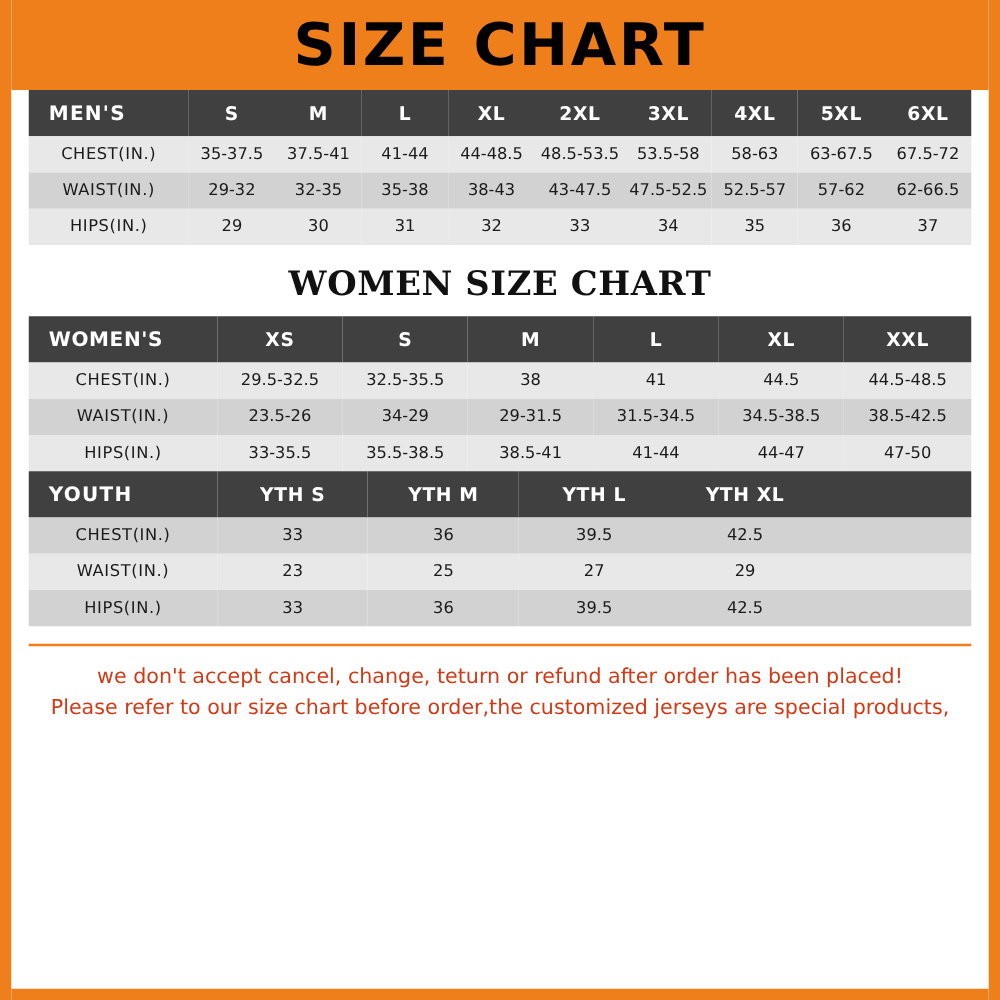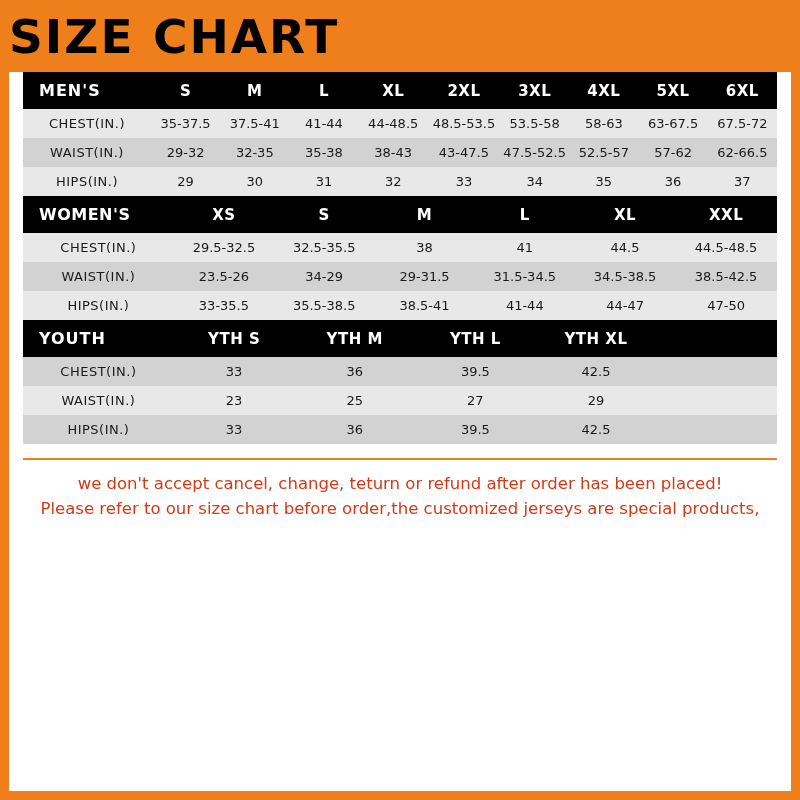--- a/index.html
+++ b/index.html
@@ -15,21 +15,21 @@
     border-left: 9px solid #ef7f1a;
     border-right: 9px solid #ef7f1a;
     position: relative;
     overflow: hidden;
   }
   .banner {
     background: #ef7f1a;
     height: 72px;
     display: flex;
     align-items: center;
-    justify-content: flex-start;
+    justify-content: center;
   }
   .banner-title {
     font-family: "DejaVu Sans", sans-serif;
     font-weight: bold;
     font-size: 47px;
     letter-spacing: 2px;
     color: #000000;
   }
   .content {
     padding: 0 14px;
@@ -48,21 +48,21 @@
     border-collapse: collapse;
     table-layout: fixed;
   }
   th, td {
     text-align: center;
     font-size: 13px;
     color: #1a1a1a;
     font-family: "DejaVu Sans", sans-serif;
   }
   .hdr-row {
-    background: #000000;
+    background: #404040;
   }
   .hdr-row th {
     color: #ffffff;
     font-weight: bold;
     font-size: 15px;
     padding: 9px 2px;
     letter-spacing: 0.5px;
   }
   .hdr-row th.first {
     text-align: left;
@@ -175,20 +175,21 @@
           <td>32</td>
           <td>33</td>
           <td>34</td>
           <td>35</td>
           <td>36</td>
           <td>37</td>
         </tr>
       </tbody>
     </table>
 
+    <div class="section-title">WOMEN SIZE CHART</div>
     <table class="women">
       <colgroup>
         <col style="width:20%">
           <col style="width:13.3%">
           <col style="width:13.3%">
           <col style="width:13.3%">
         <col style="width:13.3%">
           <col style="width:13.3%">
           <col style="width:13.5%">
       </colgroup>

